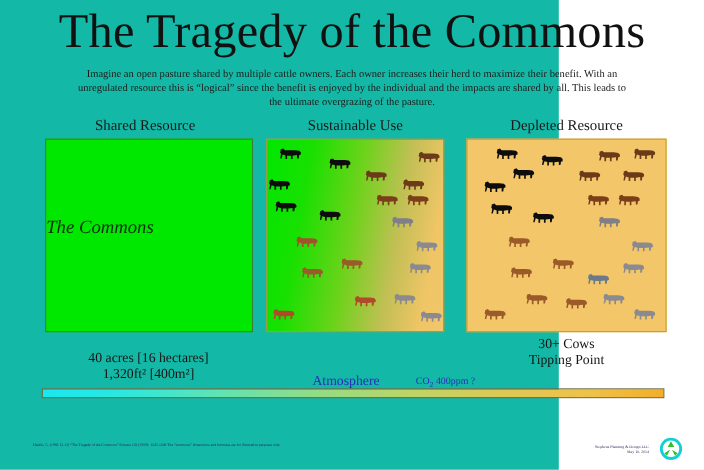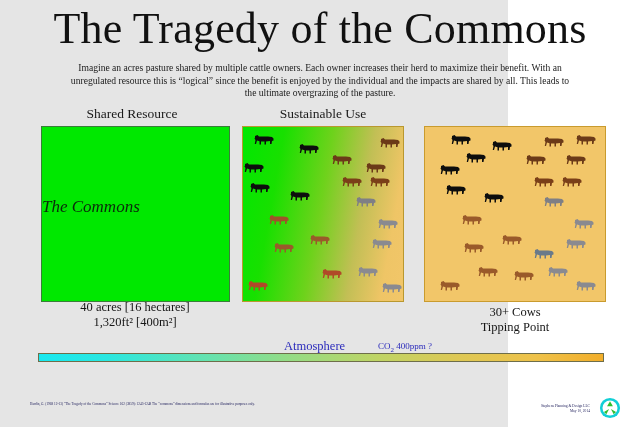--- a/index.html
+++ b/index.html
@@ -12,21 +12,21 @@
     height: 427px;
     position: relative;
     overflow: hidden;
     font-family: "Liberation Serif", serif;
     color: #1a1a1a;
   }
   .stage {
     position: absolute;
     left: 0; top: 0;
     width: 508px; height: 427px;
-    background: #e5e5e5;
+    background: #14b8a6;
   }
 
   
   #main-title {
     position: absolute;
     left: 0; top: 4px;
     width: 640px;
     text-align: center;
     font-family: "Liberation Serif", serif;
     font-size: 44px;
@@ -107,21 +107,21 @@
 
   
   .caption {
     position: absolute;
     text-align: center;
     font-size: 12.5px;
     line-height: 14.5px;
     color: #161616;
     white-space: nowrap;
   }
-  #caption-shared   { left: 35px;  top: 300px; width: 200px; }
+  #caption-shared   { left: 35px;  top: 318px; width: 200px; }
   #caption-sustain  { left: 240px; top: 305px; width: 166px; }
   #caption-depleted { left: 420px; top: 305px; width: 190px; }
 
   
   #atmosphere-label {
     position: absolute;
     left: 284px; top: 339px;
     font-size: 12.5px;
     color: #2b2bbb;
     white-space: nowrap;
@@ -184,24 +184,25 @@
   }
   #publisher-logo svg { display: block; width: 100%; height: 100%; }
 </style>
 </head>
 <body>
 
 <div class="stage">
 
   <div id="main-title">The Tragedy of the Commons</div>
 
-  <div id="intro-paragraph">Imagine an acres pasture shared by multiple cattle owners. Each owner increases their herd to maximize their benefit. With an unregulated resource this is “logical” since the benefit is enjoyed by the individual and the impacts are shared by all. This leads to the ultimate overgrazing of the pasture.</div>
+  <div id="intro-paragraph">Imagine an open pasture shared by multiple cattle owners. Each owner increases their herd to maximize their benefit. With an unregulated resource this is “logical” since the benefit is enjoyed by the individual and the impacts are shared by all. This leads to the ultimate overgrazing of the pasture.</div>
 
   <div class="col-header" id="header-shared">Shared Resource</div>
   <div class="col-header" id="header-sustain">Sustainable Use</div>
+  <div class="col-header" id="header-depleted">Depleted Resource</div>
 
   <div class="panel" id="panel-shared">
     <div id="commons-label">The Commons</div>
   </div>
 
   <div class="panel" id="panel-sustainable">
       <div class="cow" style="left: 10px; top: 6px;">
         <svg viewBox="0 0 44 26" xmlns="http://www.w3.org/2000/svg">
           <path fill="#0d0d0d" d="M4 9 L4 6 L9 4 L12 7 L30 7 L38 8 L41 11 L41 15 L38 16 L37 22 L34 22 L34 16 L26 17 L26 23 L23 23 L23 17 L16 17 L16 23 L13 23 L13 16.5 L8 15 L6 22 L3.5 22 L5 14 L3 11 Z"></path>
         </svg>

